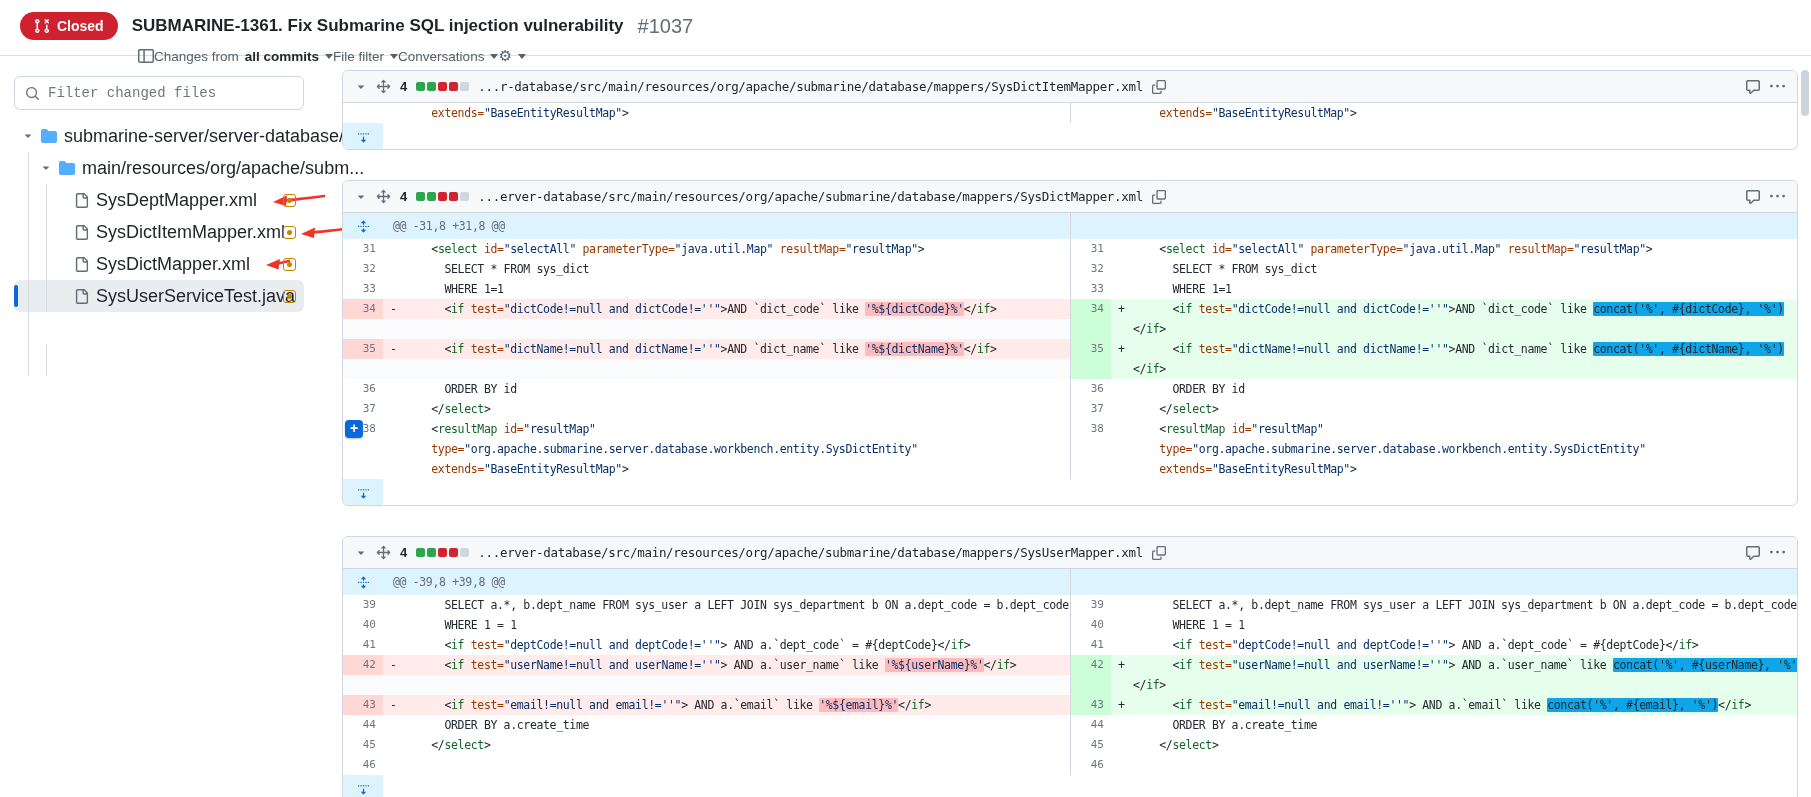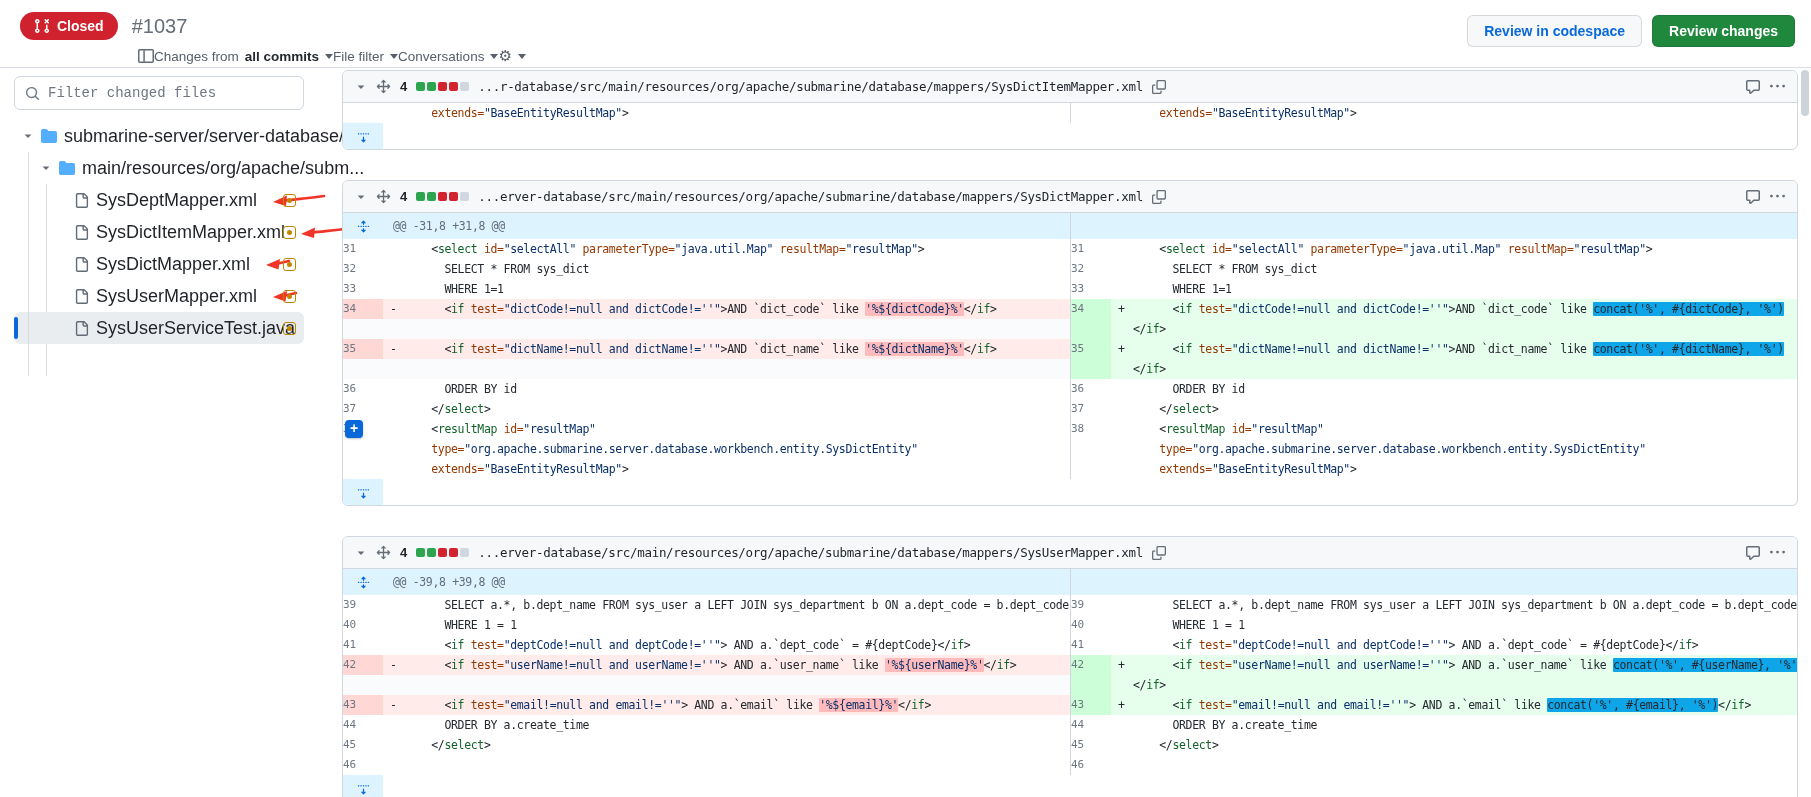--- a/index.html
+++ b/index.html
@@ -1,20 +1,20 @@
 <!DOCTYPE html>
 <html><head>
 <meta charset="utf-8">
 <style>
   *{margin:0;padding:0;box-sizing:border-box}
   html,body{width:1811px;height:797px;overflow:hidden}
   body{font-family:"Liberation Sans",sans-serif;color:#1f2328;background:#fff;position:relative}
   svg{display:block}
   
-  .app-header{position:absolute;top:0;left:0;right:0;height:68px;background:#fff;border-bottom:1px solid #d8dee4;z-index:5}
+  .app-header{position:absolute;top:0;left:0;right:0;height:56px;background:#fff;border-bottom:1px solid #d8dee4;z-index:5}
   .title-row{display:flex;align-items:center;gap:14px;padding:12px 16px 0 20px}
   .badge{display:inline-flex;align-items:center;gap:7px;background:#cf222e;color:#fff;font-weight:700;font-size:14px;padding:6px 14px;border-radius:999px}
   .pr-title{font-size:17px;font-weight:700;color:#1f2328}
   .pr-number{font-size:20px;color:#656d76;font-weight:400}
   .header-buttons{position:absolute;top:15px;right:16px;display:flex;gap:10px}
   .btn{font-size:14px;border-radius:6px;padding:7px 16px;border:1px solid rgba(31,35,40,0.15);cursor:pointer;font-family:inherit;font-weight:600}
   .btn-secondary{background:#f6f8fa;color:#0969da}
   .btn-primary{background:#1f883d;color:#fff;border-color:rgba(31,35,40,0.15)}
   .toolbar-row{display:flex;align-items:center;margin:7px 0 0 138px;font-size:13.5px;color:#57606a}
   .toolbar-item{display:inline-flex;align-items:center;gap:6px;cursor:pointer}
@@ -44,21 +44,21 @@
   .changes{font-size:13px;font-weight:600;color:#1f2328}
   .diffstat{display:flex;gap:2px}
   .diffstat i{width:9px;height:9px;border-radius:2px;display:block}
   .ds-add{background:#2da44e}.ds-del{background:#d1242f}.ds-neutral{background:#d0d7de}
   .file-path{font-family:"DejaVu Sans Mono",monospace;font-size:12.5px;color:#1f2328;letter-spacing:-0.3px;cursor:pointer}
   .spacer{flex:1}
   
   .drow{display:flex}
   .side{display:flex;width:50%;position:relative}
   .side.right{border-left:1px solid #d0d7de}
-  .num{width:40px;min-width:40px;text-align:left;padding-right:7px;font-family:"DejaVu Sans Mono",monospace;font-size:11px;line-height:20px;color:#6e7781;cursor:pointer}
+  .num{width:40px;min-width:40px;text-align:right;padding-right:7px;font-family:"DejaVu Sans Mono",monospace;font-size:11px;line-height:20px;color:#6e7781;cursor:pointer}
   .codecell{flex:1;position:relative;padding-left:22px;overflow:hidden}
   .codecell pre,.sign,.hunktext{font-family:"DejaVu Sans Mono",monospace;font-size:11.5px;line-height:20px;letter-spacing:-0.35px;white-space:pre}
   .sign{position:absolute;left:7px;top:0;color:#24292f}
   .num.ctx,.codecell.ctx{background:#fff}
   .num.del{background:#ffd7d5}.codecell.del{background:#ffebe9}
   .num.add{background:#ccffd8}.codecell.add{background:#e6ffec}
   .num.empty,.codecell.empty{background:#fafbfc}
   .pl{color:#24292f}.tg{color:#116329}.at{color:#953800}.st{color:#0a3069}
   .hlr{background:rgba(255,129,130,0.45);border-radius:1px}
   .hlg{background:#0ea5e9;border-radius:1px}
@@ -77,20 +77,21 @@
 <header class="app-header">
   <div class="title-row">
     <span class="badge">
       <span>
           <svg width="16" height="16" viewBox="0 0 16 16" fill="#fff">
             <path d="M3.25 1A2.25 2.25 0 0 1 4 5.372v5.256a2.251 2.251 0 1 1-1.5 0V5.372A2.251 2.251 0 0 1 3.25 1Zm9.5 5.5a.75.75 0 0 1 .75.75v3.378a2.251 2.251 0 1 1-1.5 0V7.25a.75.75 0 0 1 .75-.75Zm-2.03-5.273a.75.75 0 0 1 1.06 0l.97.97.97-.97a.749.749 0 0 1 1.275.326.749.749 0 0 1-.215.734l-.97.97.97.97a.751.751 0 0 1-.018 1.042.751.751 0 0 1-1.042.018l-.97-.97-.97.97a.749.749 0 0 1-1.275-.326.749.749 0 0 1 .215-.734l.97-.97-.97-.97a.75.75 0 0 1 0-1.06ZM2.5 3.25a.75.75 0 1 0 1.5 0 .75.75 0 0 0-1.5 0ZM3.25 12a.75.75 0 1 0 0 1.5.75.75 0 0 0 0-1.5Zm9.5 0a.75.75 0 1 0 0 1.5.75.75 0 0 0 0-1.5Z"></path>
           </svg>
         </span>
       <span>Closed</span>
     </span>
+    <span class="pr-title">SUBMARINE-1361. Fix Submarine SQL injection vulnerability</span>
     <span class="pr-number">#1037</span>
   </div>
   <div class="toolbar-row">
     <span class="icon-btn">
         <svg width="16" height="16" viewBox="0 0 16 16" fill="#656d76">
           <path d="M6.823 13.5h7.427a.25.25 0 0 0 .25-.25V2.75a.25.25 0 0 0-.25-.25H6.823ZM5.323 13.5V2.5H1.75a.25.25 0 0 0-.25.25v10.5c0 .138.112.25.25.25ZM1.75 1h12.5c.966 0 1.75.784 1.75 1.75v10.5A1.75 1.75 0 0 1 14.25 15H1.75A1.75 1.75 0 0 1 0 13.25V2.75C0 1.784.784 1 1.75 1Z"></path>
         </svg>
       </span>
     <span class="toolbar-item">
       <span>Changes from</span>
@@ -103,24 +104,20 @@
     </span>
     <span class="toolbar-item">
       <span>Conversations</span>
       <span class="caret"></span>
     </span>
     <span class="toolbar-item">
       <span class="gear">⚙</span>
       <span class="caret"></span>
     </span>
   </div>
-  <div class="header-buttons">
-    <button class="btn btn-secondary">Review in codespace</button>
-    <button class="btn btn-primary">Review changes</button>
-  </div>
 </header>
 
 <aside class="sidebar">
   <div class="filter-input">
     <span>
         <svg width="15" height="15" viewBox="0 0 16 16" fill="#6e7781">
           <path d="M10.68 11.74a6 6 0 0 1-7.922-8.982 6 6 0 0 1 8.982 7.922l3.04 3.04a.749.749 0 0 1-1.06 1.06ZM11.5 7a4.499 4.499 0 1 0-8.997 0A4.499 4.499 0 0 0 11.5 7Z"></path>
         </svg>
       </span>
     <input type="text" placeholder="Filter changed files" style="">
@@ -199,37 +196,20 @@
         <span class="arrow">
           <svg width="28" height="16" viewBox="0 0 28 16">
             <path d="M26 5 L15 7.5" fill="none" stroke="#f03428" stroke-width="2.6" stroke-linecap="round"></path>
             <path d="M3 9 L17 3 L15.5 13.5 Z" fill="#f03428"></path>
           </svg>
         </span>
         <span class="status">
           <i></i>
         </span>
       </div>
-      <div class="tree-row d2">
-        <span>
-          <svg width="15" height="15" viewBox="0 0 16 16" fill="#636c76">
-            <path d="M2 1.75C2 .784 2.784 0 3.75 0h6.586c.464 0 .909.184 1.237.513l2.914 2.914c.329.328.513.773.513 1.237v9.586A1.75 1.75 0 0 1 13.25 16h-9.5A1.75 1.75 0 0 1 2 14.25Zm1.75-.25a.25.25 0 0 0-.25.25v12.5c0 .138.112.25.25.25h9.5a.25.25 0 0 0 .25-.25V6h-2.75A1.75 1.75 0 0 1 9 4.25V1.5Zm6.75.062V4.25c0 .138.112.25.25.25h2.688l-.011-.013-2.914-2.914Z"></path>
-          </svg>
-        </span>
-        <span class="tlabel">SysUserMapper.xml</span>
-        <span class="arrow">
-          <svg width="28" height="16" viewBox="0 0 28 16">
-            <path d="M26 5 L15 7.5" fill="none" stroke="#f03428" stroke-width="2.6" stroke-linecap="round"></path>
-            <path d="M3 9 L17 3 L15.5 13.5 Z" fill="#f03428"></path>
-          </svg>
-        </span>
-        <span class="status">
-          <i></i>
-        </span>
-      </div>
       <div class="tree-row d2 selected">
         <span>
           <svg width="15" height="15" viewBox="0 0 16 16" fill="#636c76">
             <path d="M2 1.75C2 .784 2.784 0 3.75 0h6.586c.464 0 .909.184 1.237.513l2.914 2.914c.329.328.513.773.513 1.237v9.586A1.75 1.75 0 0 1 13.25 16h-9.5A1.75 1.75 0 0 1 2 14.25Zm1.75-.25a.25.25 0 0 0-.25.25v12.5c0 .138.112.25.25.25h9.5a.25.25 0 0 0 .25-.25V6h-2.75A1.75 1.75 0 0 1 9 4.25V1.5Zm6.75.062V4.25c0 .138.112.25.25.25h2.688l-.011-.013-2.914-2.914Z"></path>
           </svg>
         </span>
         <span class="tlabel">SysUserServiceTest.java</span>
         <span class="status">
           <i></i>
         </span>

